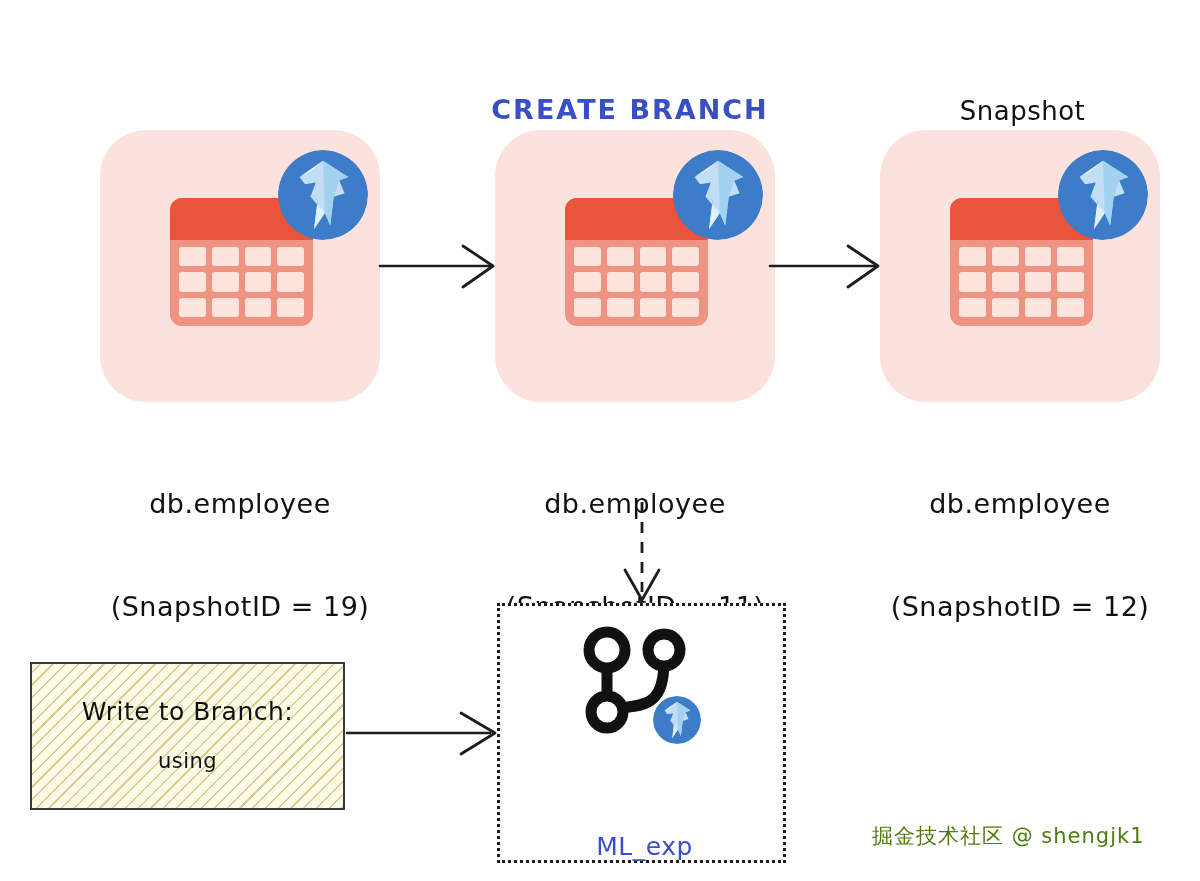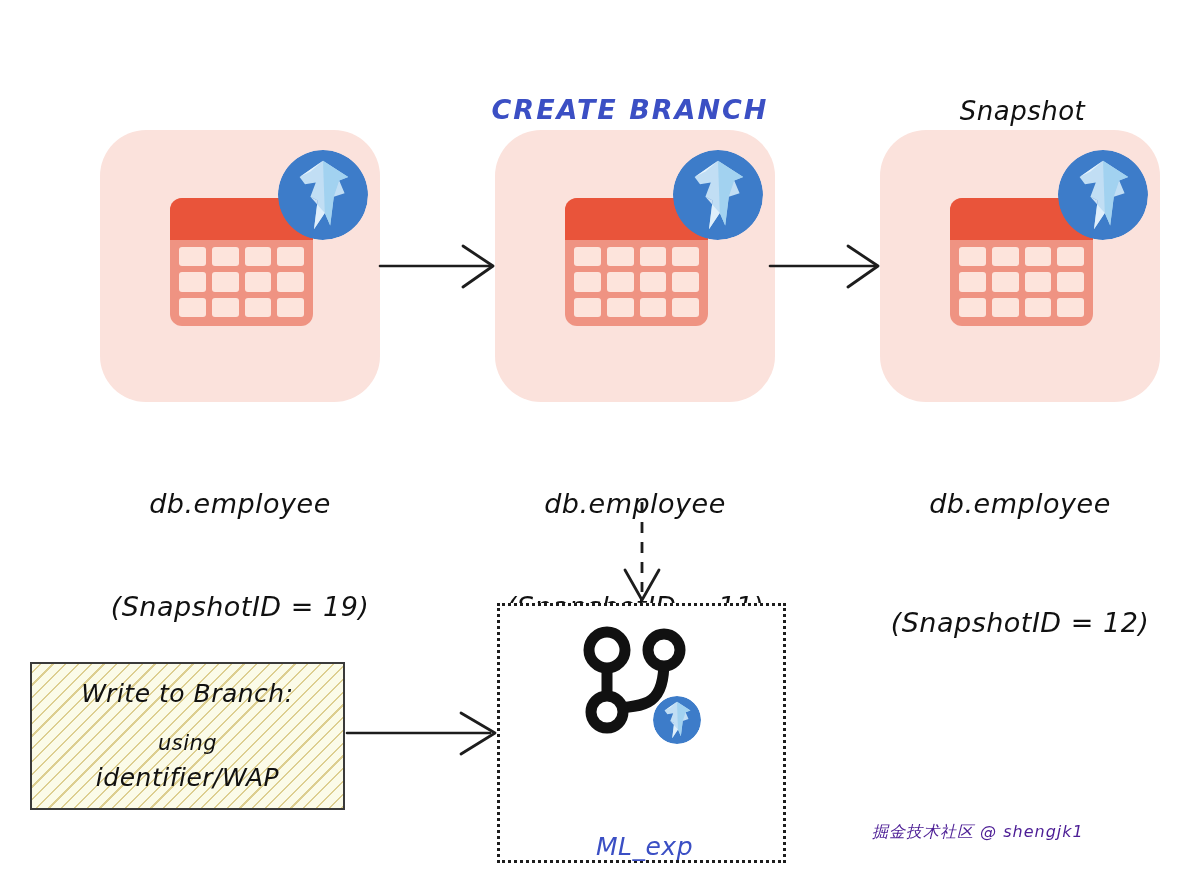--- a/index.html
+++ b/index.html
@@ -13,21 +13,20 @@
     position: relative;
     overflow: hidden;
     font-family: "DejaVu Sans", sans-serif;
   }
 
   .stage {
     position: absolute;
     inset: 0;
     width: 1200px;
     height: 881px;
-    font-style: italic;
   }
 
   
   .abs { position: absolute; }
 
   
   .hand {
     font-family: "DejaVu Sans", sans-serif;
     color: #111111;
     text-align: center;
@@ -122,22 +121,22 @@
     background: #ffffff;
   }
 
   
   .branch-icon { position: absolute; }
   .branch-icon svg { display: block; }
 
   
   .watermark {
     position: absolute;
-    color: #4c1d95;
-    font-size: 16px;
+    color: #4d7c0f;
+    font-size: 21px;
     font-family: "DejaVu Sans", sans-serif;
     letter-spacing: 1px;
     white-space: pre;
   }
 </style>
 </head>
 <body>
 
 <div class="stage">
 
@@ -245,42 +244,41 @@
           <path d="M50 12 L24 30 L30 38 L42 36 L36 52 L44 56 L40 88 L52 70 L58 84 L62 52 L74 48 L68 34 L78 30 Z" fill="#c8e4f7" opacity="0.95"></path>
           <path d="M50 12 L78 30 L68 34 L62 52 L58 84 L52 70 Z" fill="#9fd0ef" opacity="0.9"></path>
           <path d="M36 52 L44 56 L40 88 L52 70 Z" fill="#e4f2fc" opacity="0.85"></path>
           <path d="M24 30 L50 12 L36 24 Z" fill="#eaf5fd" opacity="0.9"></path>
         </svg>
       </div>
     </div>
   </div>
   <div class="abs hand" style="left:875px; top:422px; width:290px; font-size:27px;">
     <div>db.employee</div>
-    <div style="margin-top:20px;">(SnapshotID = 12)</div>
+    <div style="margin-top:4px;">(SnapshotID = 12)</div>
   </div>
 
   <svg class="arrow-svg" style="left:378px; top:238px; width:125px; height:55px;" viewBox="0 0 125 55">
     <line x1="2" y1="28" x2="112" y2="28" stroke="#1d1d1d" stroke-width="2.6" stroke-linecap="round"></line>
     <polyline points="85,8 115,28 85,49" fill="none" stroke="#1d1d1d" stroke-width="2.8" stroke-linecap="round" stroke-linejoin="round"></polyline>
   </svg>
 
   <svg class="arrow-svg" style="left:768px; top:238px; width:120px; height:55px;" viewBox="0 0 120 55">
     <line x1="2" y1="28" x2="107" y2="28" stroke="#1d1d1d" stroke-width="2.6" stroke-linecap="round"></line>
     <polyline points="80,8 110,28 80,49" fill="none" stroke="#1d1d1d" stroke-width="2.8" stroke-linecap="round" stroke-linejoin="round"></polyline>
   </svg>
 
   <svg class="arrow-svg" style="left:612px; top:500px; width:60px; height:105px;" viewBox="0 0 60 105">
     <line x1="30" y1="2" x2="30" y2="92" stroke="#1d1d1d" stroke-width="2.8" stroke-dasharray="11 9" stroke-linecap="butt"></line>
     <polyline points="13,70 30,100 47,70" fill="none" stroke="#1d1d1d" stroke-width="2.8" stroke-linecap="round" stroke-linejoin="round"></polyline>
   </svg>
 
   <div class="note-box" style="left:30px; top:662px; width:315px; height:148px;">
     <div class="hand" style="font-size:25px;">Write to Branch:</div>
     <div class="hand" style="font-size:21px; margin-top:22px;">using</div>
-    <div class="hand" style="font-size:25px; margin-top:6px;">identifier/WAP</div>
   </div>
 
   <svg class="arrow-svg" style="left:345px; top:705px; width:155px; height:55px;" viewBox="0 0 155 55">
     <line x1="2" y1="28" x2="145" y2="28" stroke="#1d1d1d" stroke-width="2.6" stroke-linecap="round"></line>
     <polyline points="116,8 150,28 116,49" fill="none" stroke="#1d1d1d" stroke-width="2.8" stroke-linecap="round" stroke-linejoin="round"></polyline>
   </svg>
 
   <div class="dotted-box" style="left:497px; top:603px; width:289px; height:260px;">
 
     <div class="branch-icon" style="left:78px; top:20px; width:115px; height:110px;">

